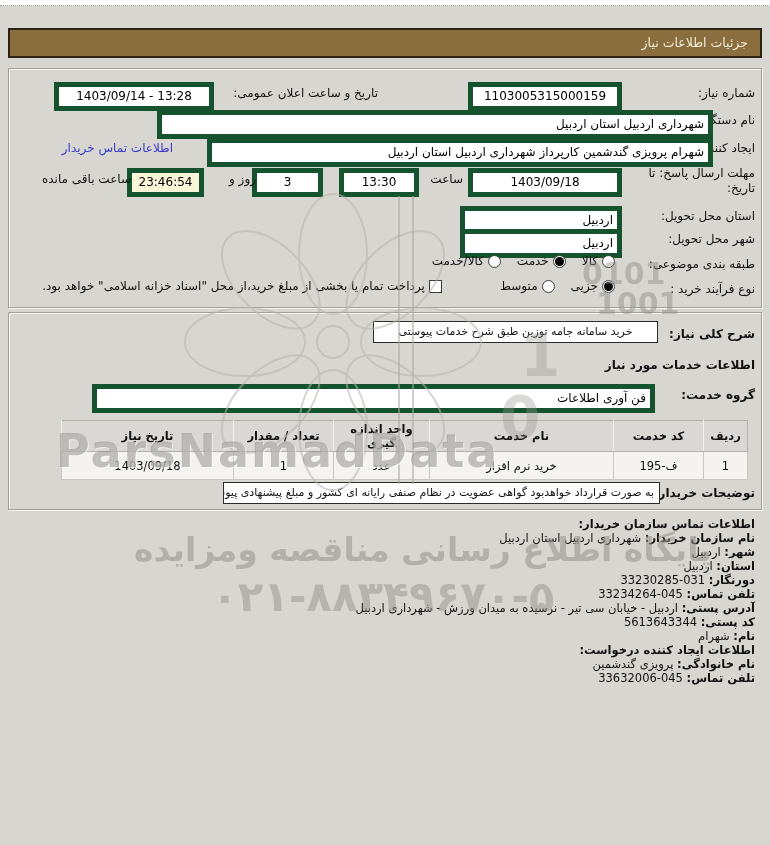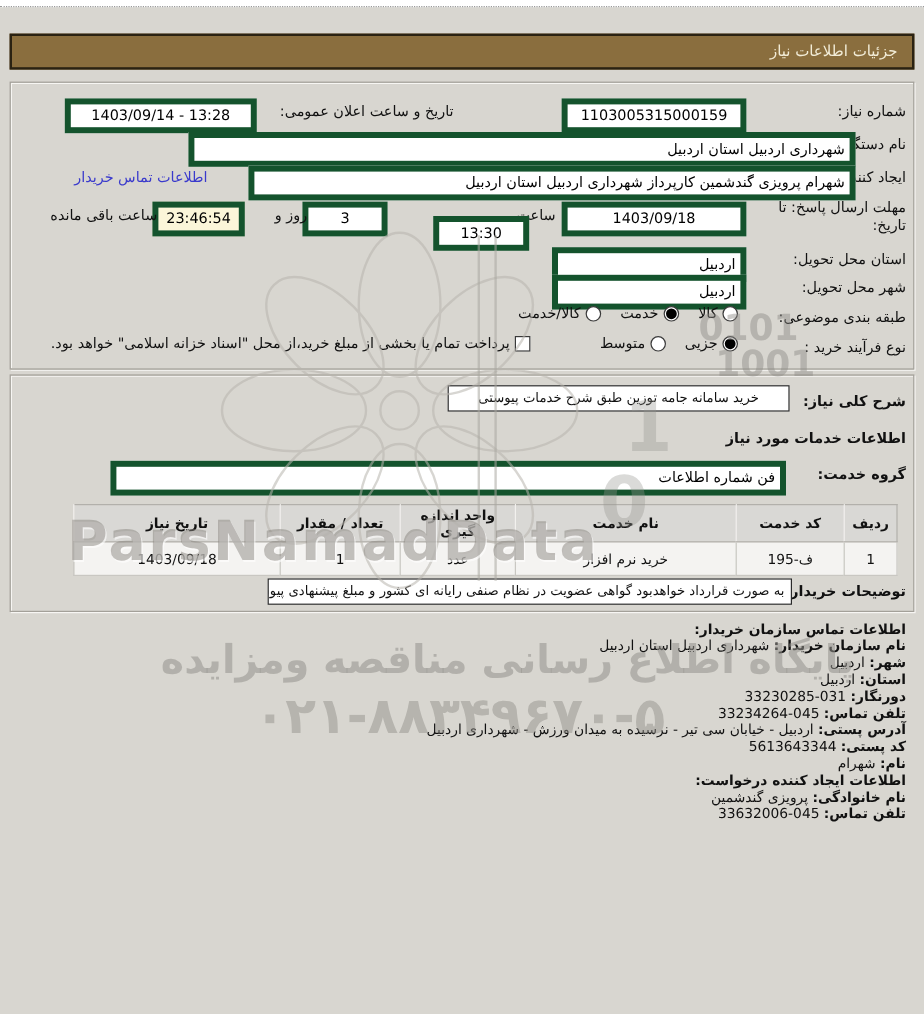--- a/index.html
+++ b/index.html
@@ -72,21 +72,21 @@
   <div class="lbl" style="top:113px;right:15px;">نام دستگاه خریدار:</div>
   <div class="inp rt" style="top:110px;right:57px;width:538px;">شهرداری اردبیل استان اردبیل</div>
 
   <div class="lbl" style="top:141px;right:15px;">ایجاد کننده درخواست:</div>
   <div class="inp rt" style="top:138px;right:57px;width:488px;">شهرام پرویزی گندشمین کارپرداز شهرداری اردبیل استان اردبیل</div>
   <div class="link" style="top:141px;right:597px;">اطلاعات تماس خریدار</div>
 
   <div class="lbl wrapLbl" style="top:166px;right:15px;">مهلت ارسال پاسخ: تا تاریخ:</div>
   <div class="inp ctr" style="top:168px;right:148px;width:144px;">1403/09/18</div>
   <div class="lbl" style="top:172px;right:307px;">ساعت</div>
-  <div class="inp ctr" style="top:168px;right:329px;width:70px;margin-top:12px;">13:30</div>
+  <div class="inp ctr" style="top:168px;right:351px;width:70px;">13:30</div>
   <div class="inp ctr" style="top:168px;right:447px;width:61px;">3</div>
   <div class="lbl" style="top:172px;right:514px;">روز و</div>
   <div class="inp ctr yellow" style="top:168px;right:566px;width:67px;">23:46:54</div>
   <div class="lbl" style="top:172px;right:639px;">ساعت باقی مانده</div>
 
   <div class="lbl" style="top:209px;right:15px;">استان محل تحویل:</div>
   <div class="inp rt" style="top:206px;right:148px;width:144px;">اردبیل</div>
   <div class="lbl" style="top:232px;right:15px;">شهر محل تحویل:</div>
   <div class="inp rt" style="top:229px;right:148px;width:144px;">اردبیل</div>
 
@@ -121,21 +121,21 @@
       <span>پرداخت تمام یا بخشی از مبلغ خرید،از محل "اسناد خزانه اسلامی" خواهد بود.</span>
     </span>
   </div>
 
   <div class="lbl b" style="top:327px;right:15px;">شرح کلی نیاز:</div>
   <div class="box" style="top:321px;right:112px;width:273px;">خرید سامانه جامه توزین طبق شرح خدمات پیوستی</div>
 
   <div class="lbl b" style="top:358px;right:15px;">اطلاعات خدمات مورد نیاز</div>
 
   <div class="lbl b" style="top:388px;right:15px;">گروه خدمت:</div>
-  <div class="inp rt" style="top:384px;right:115px;width:545px;">فن شماره اطلاعات</div>
+  <div class="inp rt" style="top:384px;right:115px;width:545px;">فن آوری اطلاعات</div>
 
   <div class="tblwrap">
     <table>
       <colgroup>
         <col style="width:44px">
           <col style="width:90px">
           <col style="width:184px">
         <col style="width:96px">
           <col style="width:100px">
           <col style="width:172px">

